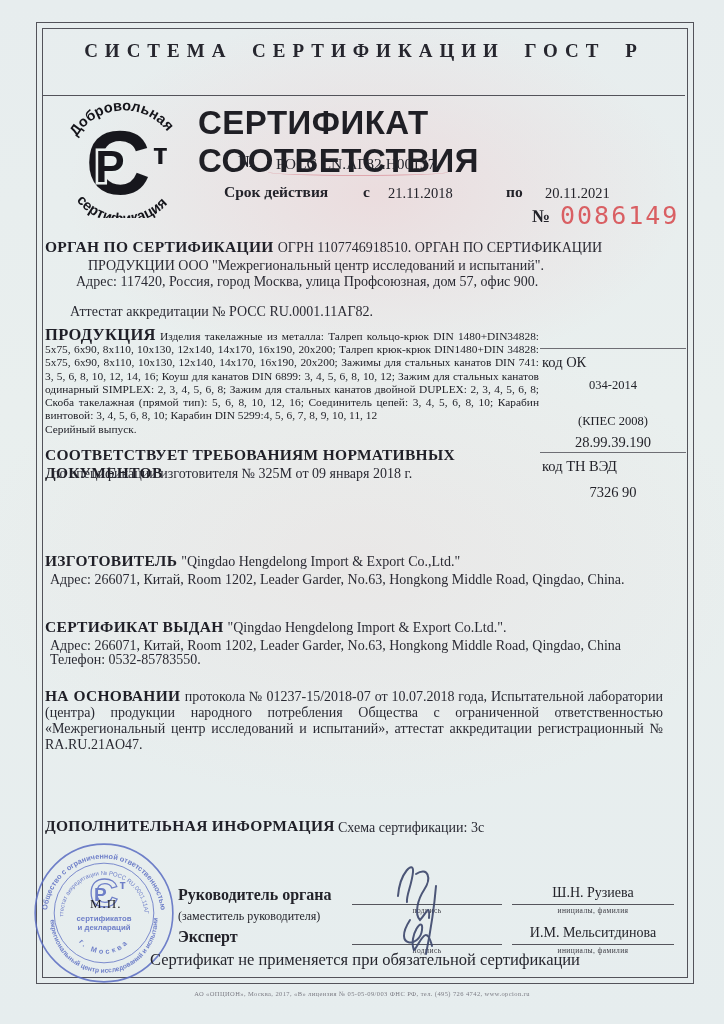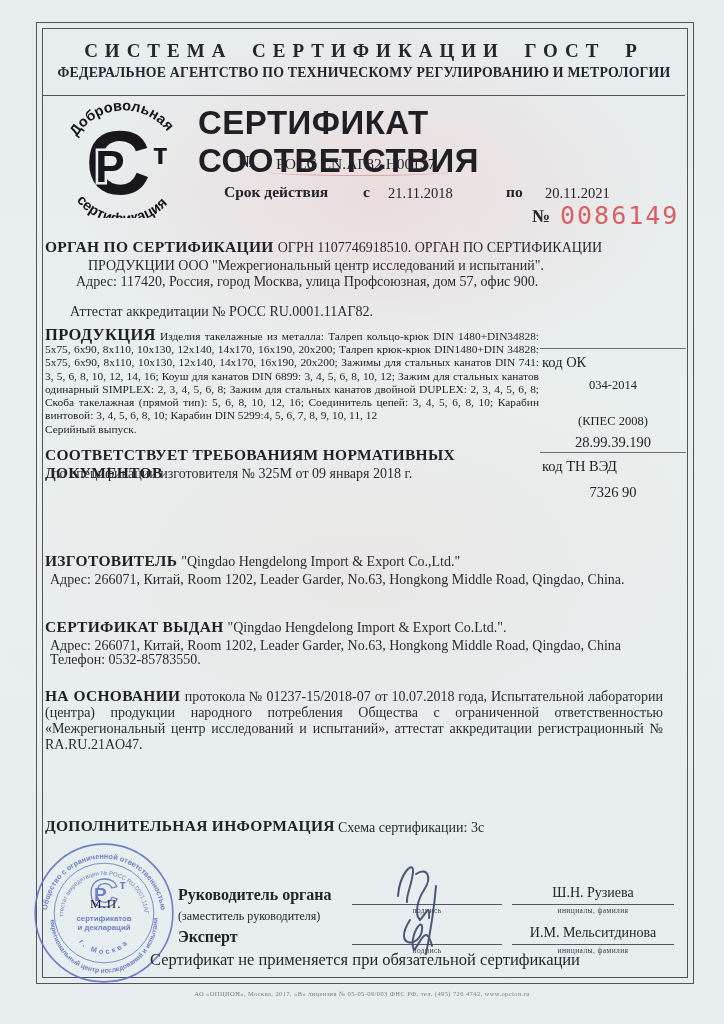--- a/index.html
+++ b/index.html
@@ -37,21 +37,20 @@
 </head>
 <body>
 
 <div class="page">
 
   <div class="abs outer-frame"></div>
   <div class="abs inner-frame"></div>
 
   <div class="abs header-box">
     <div class="hdr1">СИСТЕМА СЕРТИФИКАЦИИ ГОСТ Р</div>
-    <div class="hdr2">ФЕДЕРАЛЬНОЕ АГЕНТСТВО ПО ТЕХНИЧЕСКОМУ РЕГУЛИРОВАНИЮ И МЕТРОЛОГИИ</div>
   </div>
 
   <svg class="abs" style="left:52px;top:98px;" width="142" height="120" viewBox="0 0 142 120">
     <defs>
       <path id="arcT" d="M 18,56 A 55,55 0 0 1 124,50"></path>
       <path id="arcB" d="M 12,74 A 60,60 0 0 0 130,78"></path>
     </defs>
     <text font-size="14.5" font-weight="bold" fill="#14141a">
       <textPath href="#arcT" startOffset="50%" text-anchor="middle">Добровольная</textPath>
     </text>

